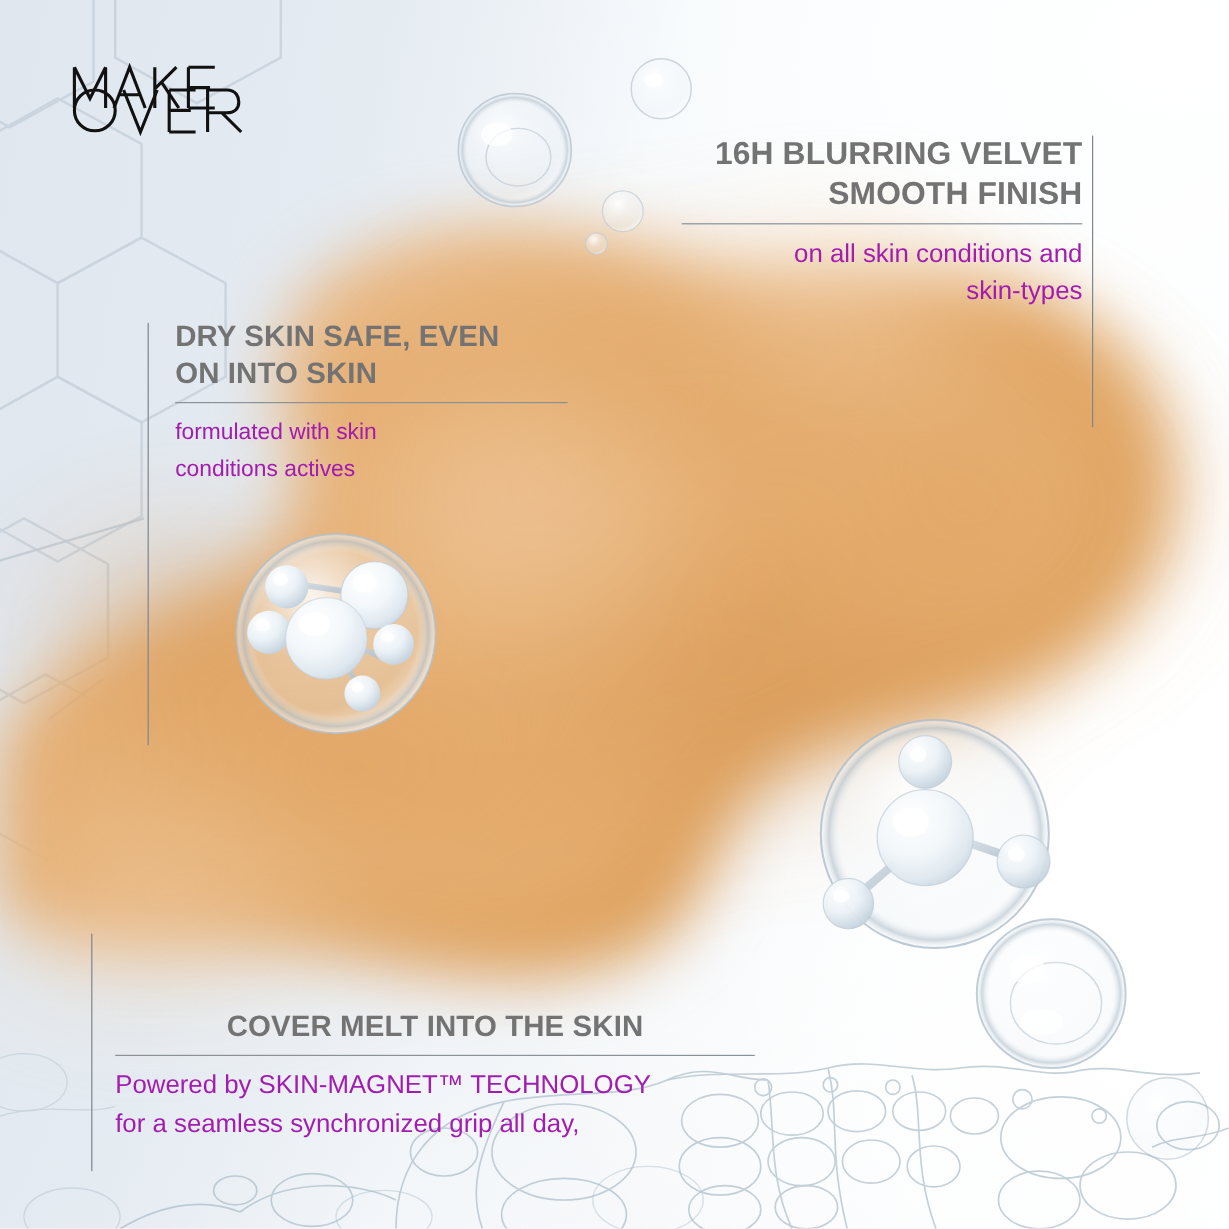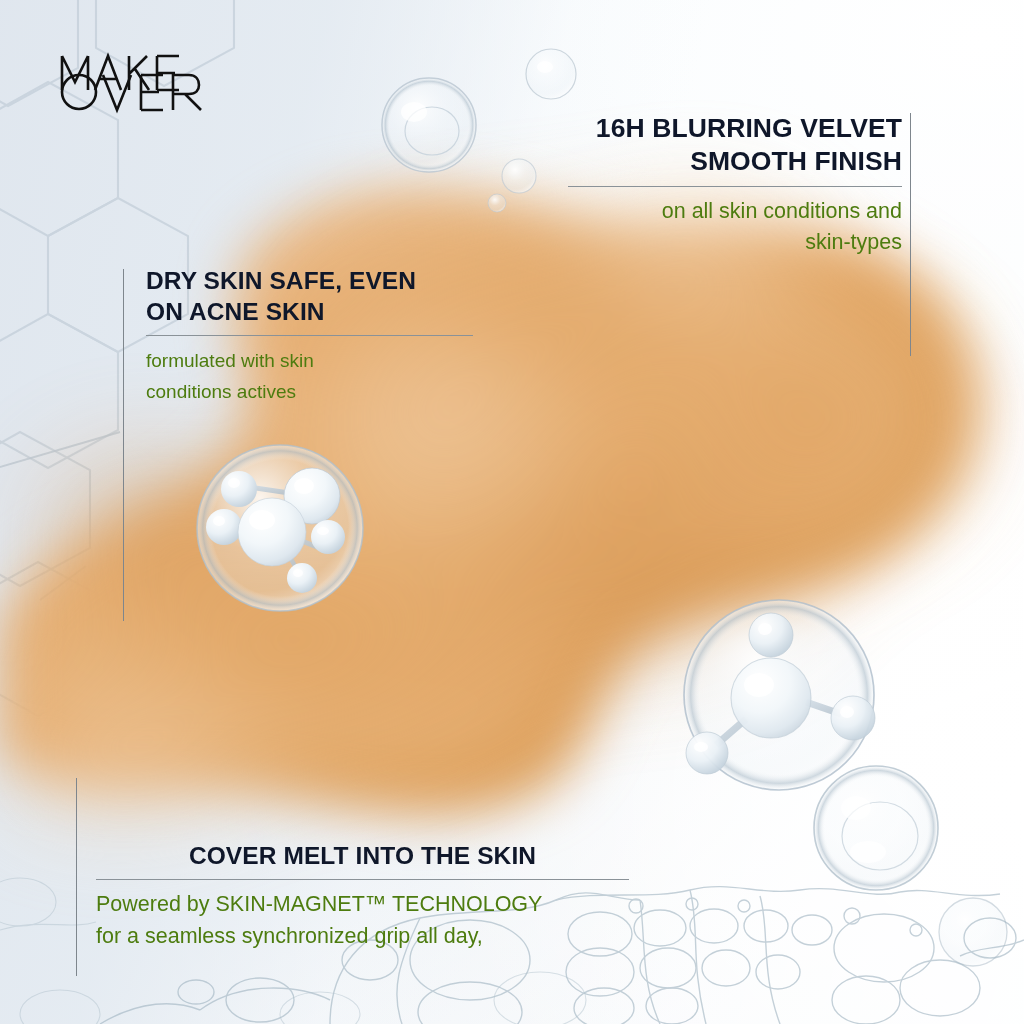--- a/index.html
+++ b/index.html
@@ -40,24 +40,24 @@
 
   
   #bubbles{}
   #foam{}
 
   
   .tb{position:absolute;color:#3c4247;}
   .tb .hd{
     font-weight:bold;
     letter-spacing:.1px;
-    color:#0f172a;
+    color:#737373;
   }
   .tb .sub{
-    color:#4d7c0f;
+    color:#a21caf;
   }
   .rule{background:#8a9298;height:1px;}
   .vline{position:absolute;width:1px;background:#7e868d;}
 
   
   #tb-velvet{ right:122px; top:112px; width:334px; text-align:right; }
   #tb-velvet .hd{ font-size:26.5px; line-height:33px; }
   #tb-velvet .rule{ margin:8px 0 9px 0; }
   #tb-velvet .sub{ font-size:21.5px; line-height:31px; }
   #vline-velvet{ right:113px; top:113px; height:243px; }
@@ -360,21 +360,21 @@
     <div class="sub">
       <div>on all skin conditions and</div>
       <div>skin-types</div>
     </div>
   </div>
 
   <div class="vline" id="vline-dry"></div>
   <div class="tb" id="tb-dry">
     <div class="hd">
       <div>DRY SKIN SAFE, EVEN</div>
-      <div>ON ACNE SKIN</div>
+      <div>ON INTO SKIN</div>
     </div>
     <div class="rule"></div>
     <div class="sub">
       <div>formulated with skin</div>
       <div>conditions actives</div>
     </div>
   </div>
 
   <div class="vline" id="vline-cover"></div>
   <div class="tb" id="tb-cover">

